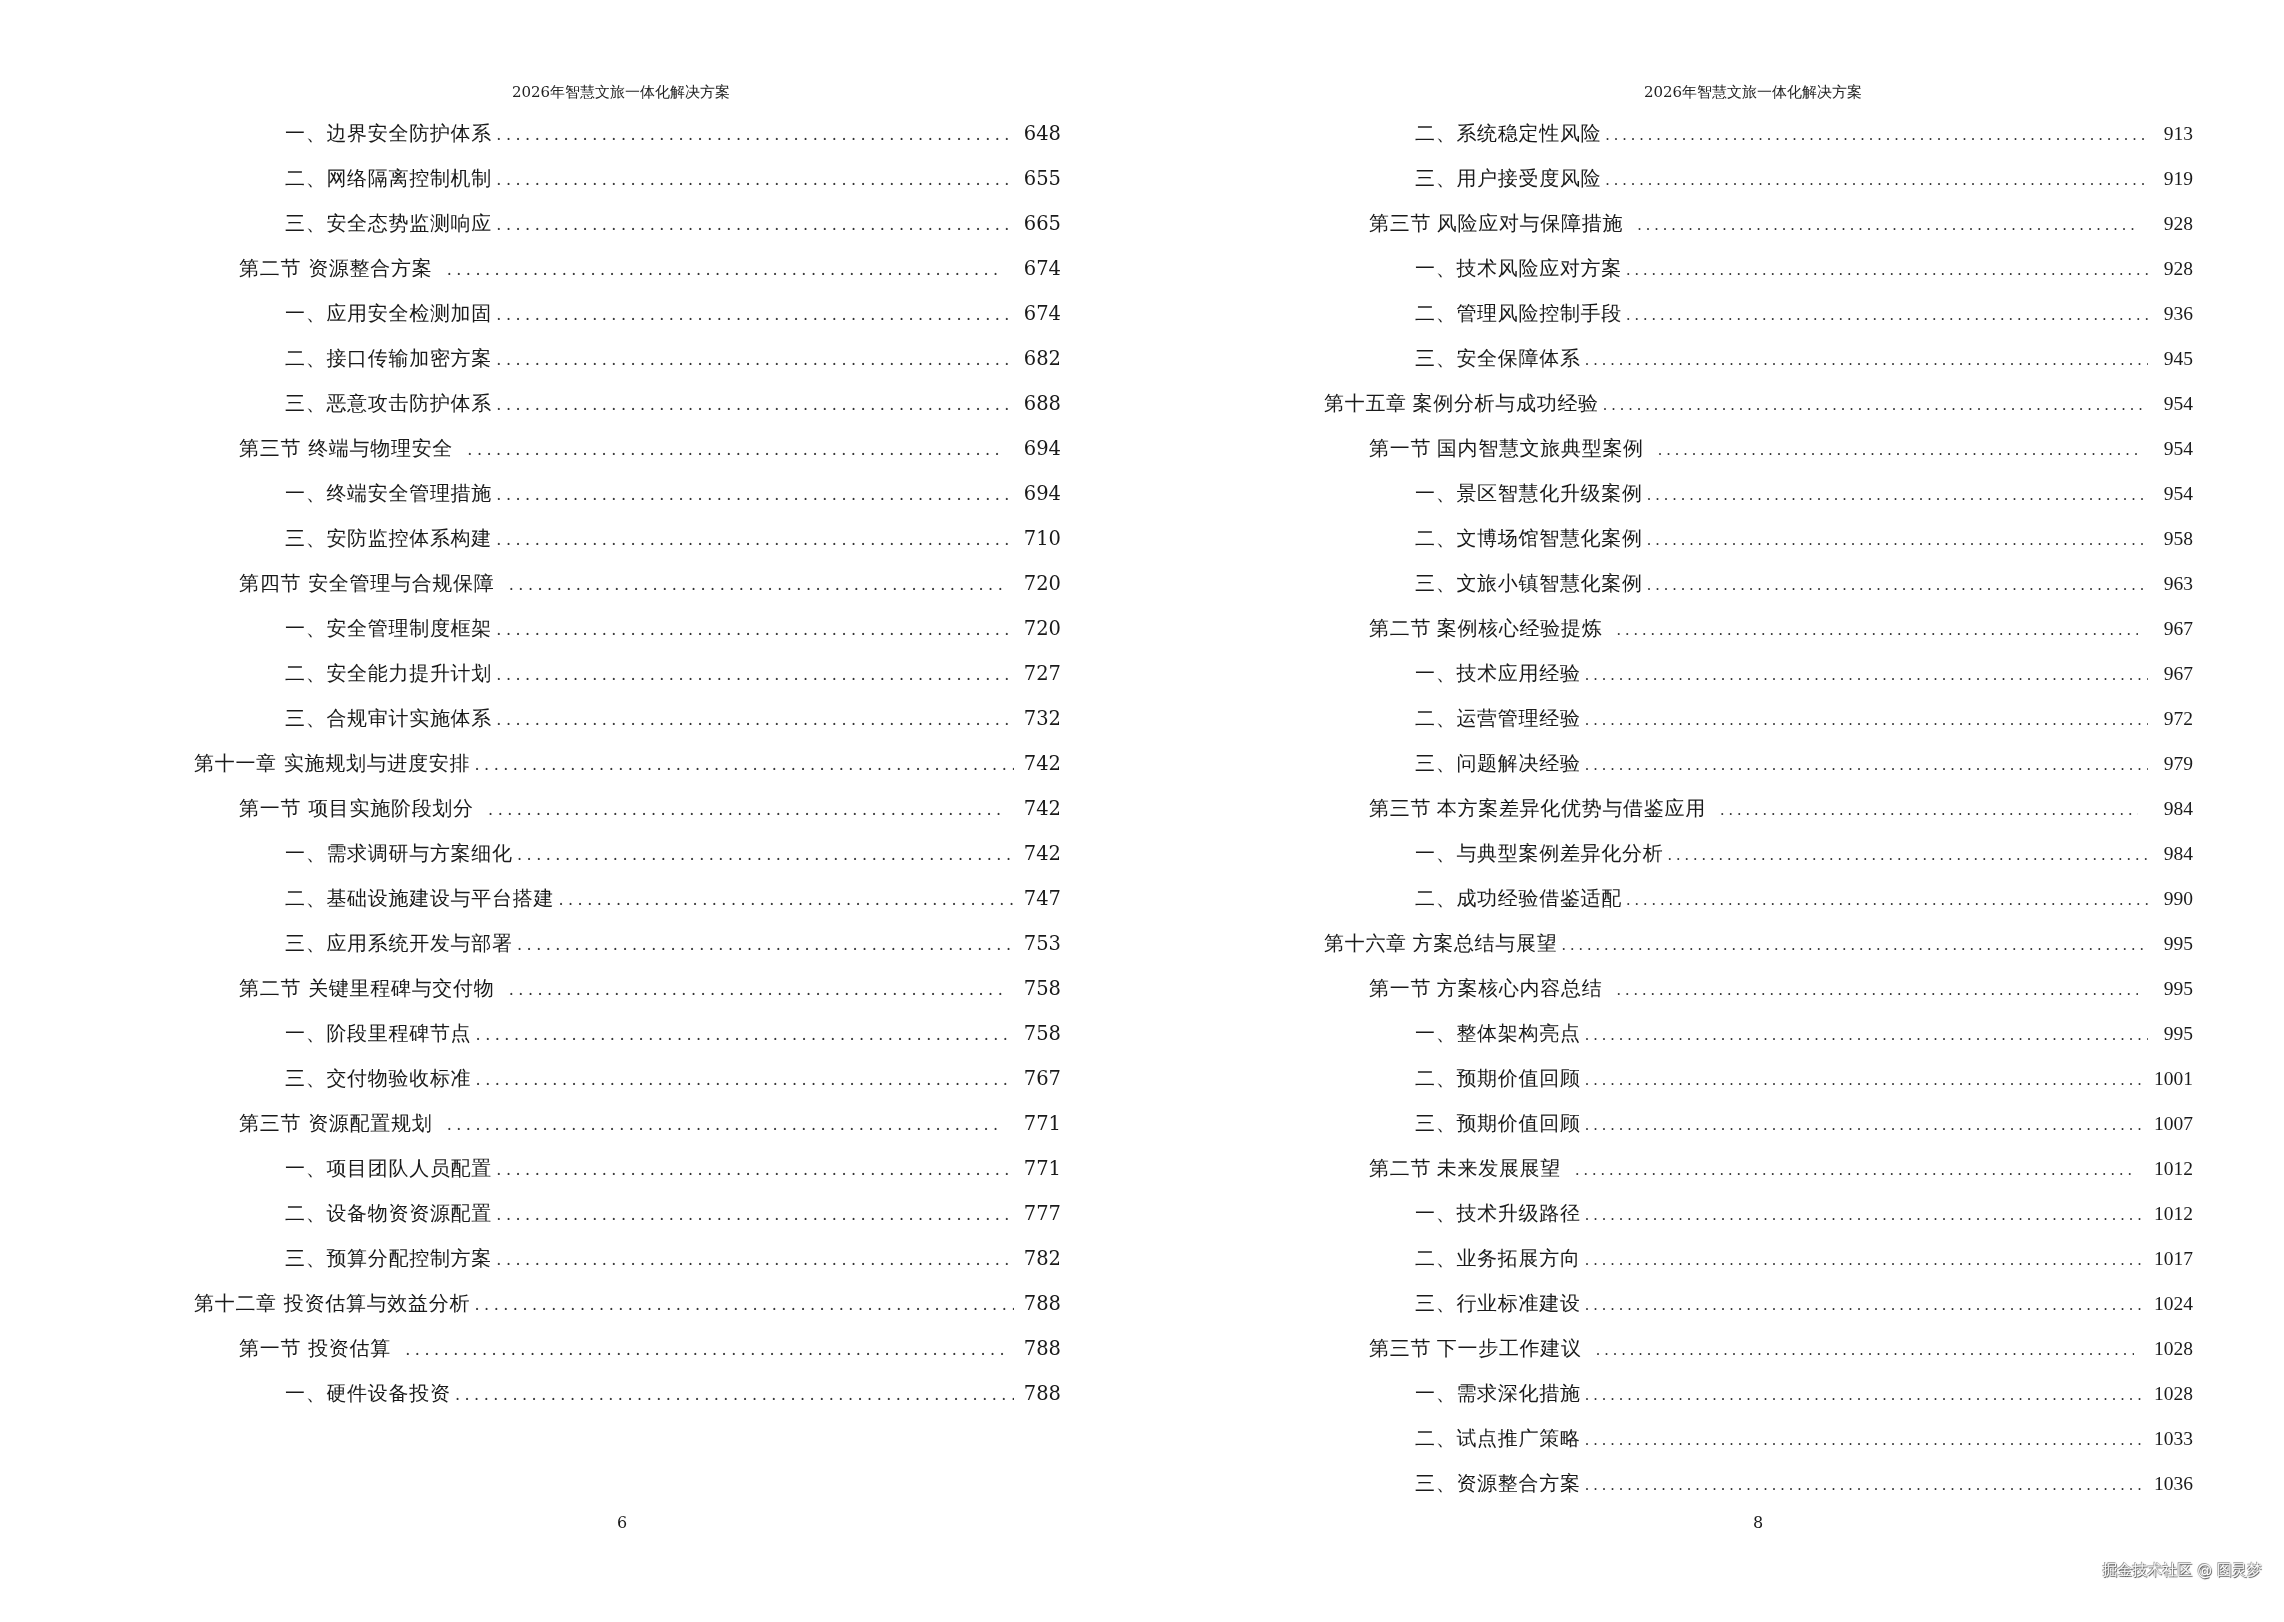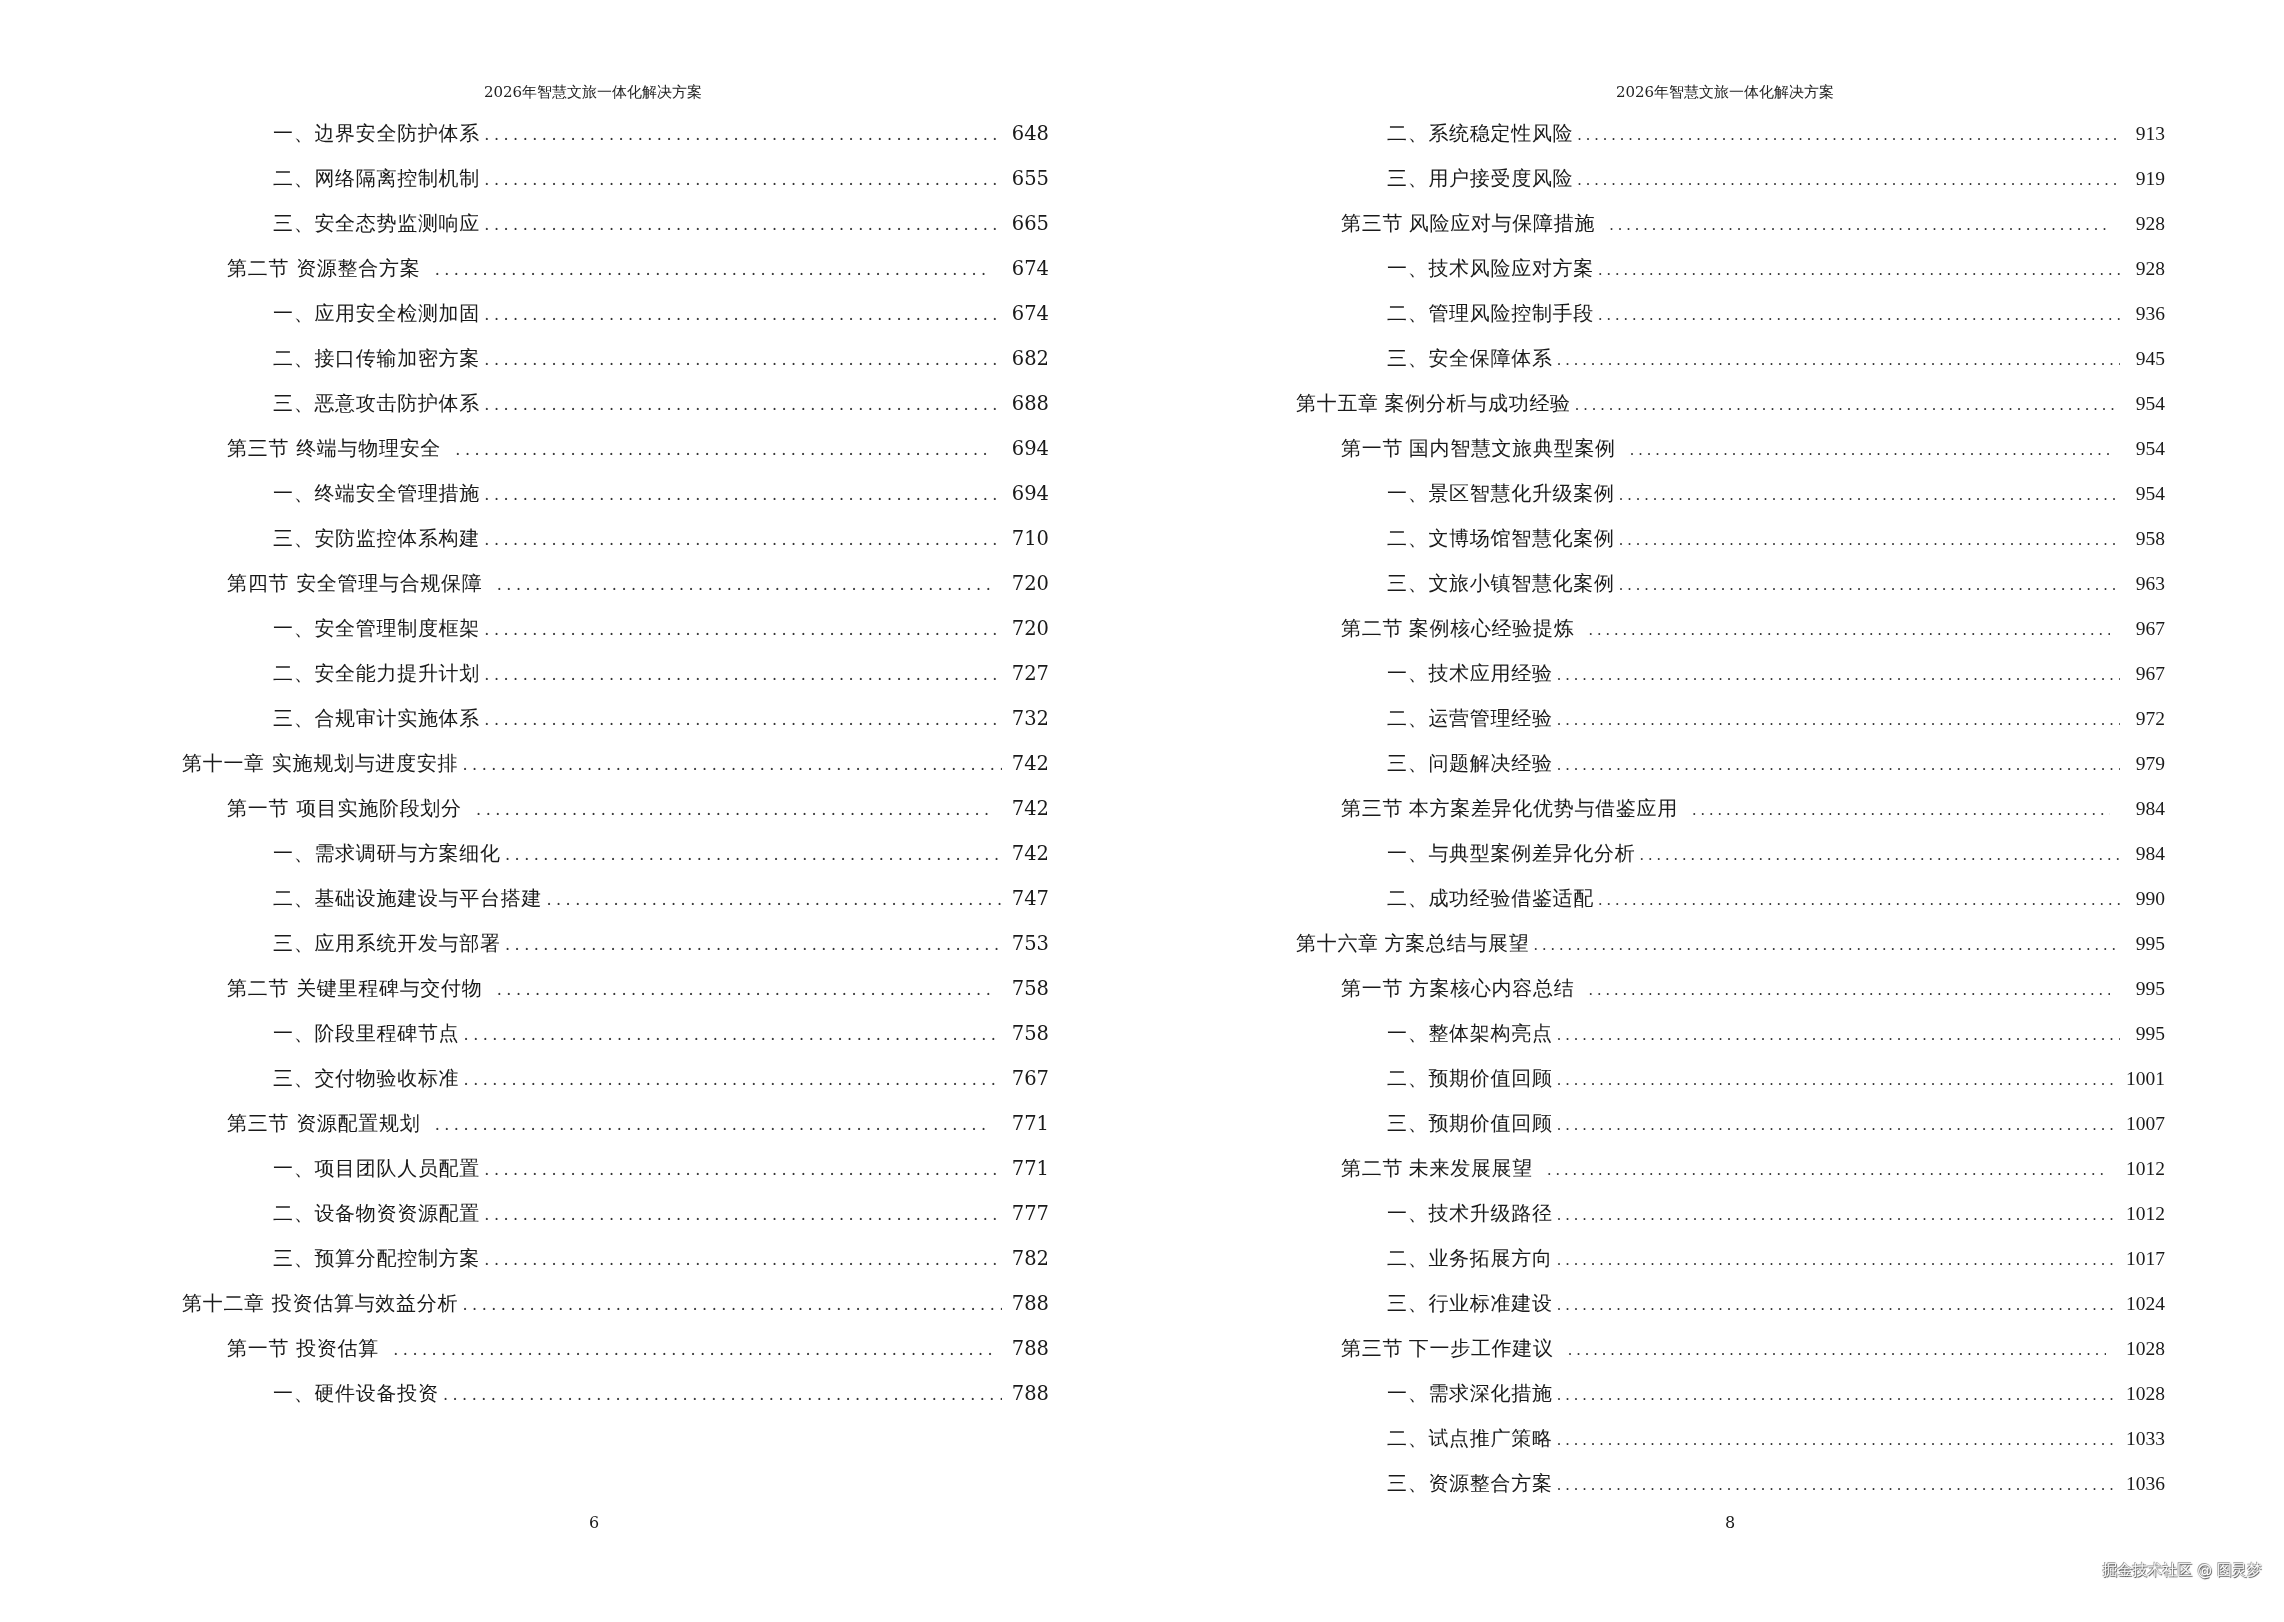--- a/index.html
+++ b/index.html
@@ -12,20 +12,21 @@
     height: 1623px;
     position: relative;
     overflow: hidden;
     font-family: "DejaVu Serif", "Liberation Serif", serif;
     color: #1a1a1a;
   }
   .page {
     position: absolute;
     top: 0;
     height: 1623px;
+    margin-left: 28px;
   }
   .page.left { left: 0; width: 1185px; }
   .page.right { left: 1142px; width: 1142px; }
 
   .running-header {
     position: absolute;
     top: 80px;
     font-size: 15px;
     line-height: 24.6px;
     white-space: nowrap;
@@ -35,21 +36,21 @@
   .page.left .running-header { left: 593px; }
   .page.right .running-header { left: 583px; }
 
   .toc {
     position: absolute;
     top: 111px;
     margin: 0;
     padding: 0;
     list-style: none;
   }
-  .page.left .toc { left: 182px; width: 867px; }
+  .page.left .toc { left: 166px; width: 867px; }
   .page.right .toc { left: 154px; width: 869px; font-family: Liberation Serif, serif; }
 
   .toc-row {
     display: flex;
     align-items: baseline;
     height: 45px;
     line-height: 45px;
     font-size: 20px;
     white-space: nowrap;
   }

